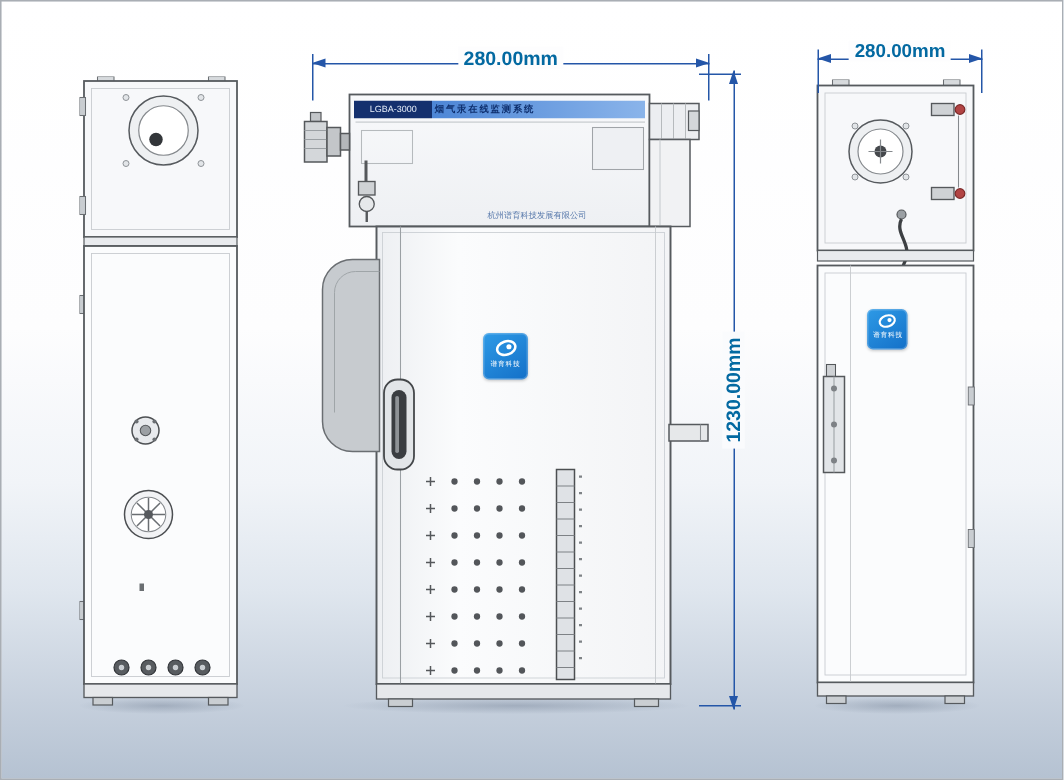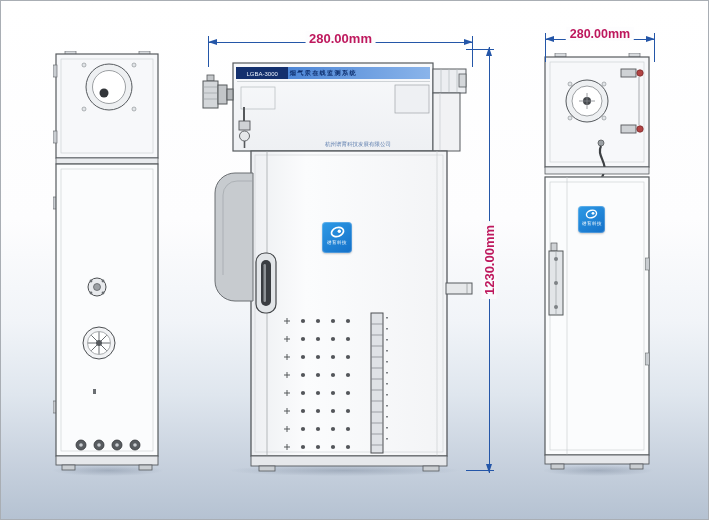--- a/index.html
+++ b/index.html
@@ -7,21 +7,21 @@
   #canvas{
     position:relative;width:709px;height:520px;overflow:hidden;
     border:1px solid #a9aeb4;
     background:linear-gradient(180deg,#ffffff 0%,#fdfdfe 42%,#f1f4f8 62%,#dfe6ee 76%,#c6d0dd 90%,#b5c2d2 100%);
     font-family:"Liberation Sans","DejaVu Sans",sans-serif;
   }
   .view{position:absolute;}
   .gshadow{position:absolute;top:464px;height:11px;border-radius:50%;
     background:radial-gradient(ellipse at center,rgba(80,95,118,.30),rgba(80,95,118,0) 72%);}
   
-  .dim{position:absolute;color:#be185d;}
+  .dim{position:absolute;color:#0369a1;}
   .dim .lab{position:absolute;left:50%;transform:translateX(-50%);top:1px;
     background:#fdfdfe;padding:0 4px;font-size:13px;font-weight:600;white-space:nowrap;}
   .line-h{position:absolute;left:0;right:0;border-top:1.3px solid #2456a8;}
   .line-v{position:absolute;top:0;bottom:0;border-left:1.3px solid #2456a8;}
   .tick-v{position:absolute;width:1.2px;background:#2456a8;}
   .tick-h{position:absolute;height:1.2px;background:#2456a8;}
   .arr{position:absolute;width:0;height:0;border:0 solid transparent;}
   .arr-l{border-top-width:3.5px;border-bottom-width:3.5px;border-right:9px solid #2456a8;}
   .arr-r{border-top-width:3.5px;border-bottom-width:3.5px;border-left:9px solid #2456a8;}
   .arr-u{border-left-width:3.5px;border-right-width:3.5px;border-bottom:9px solid #2456a8;}

